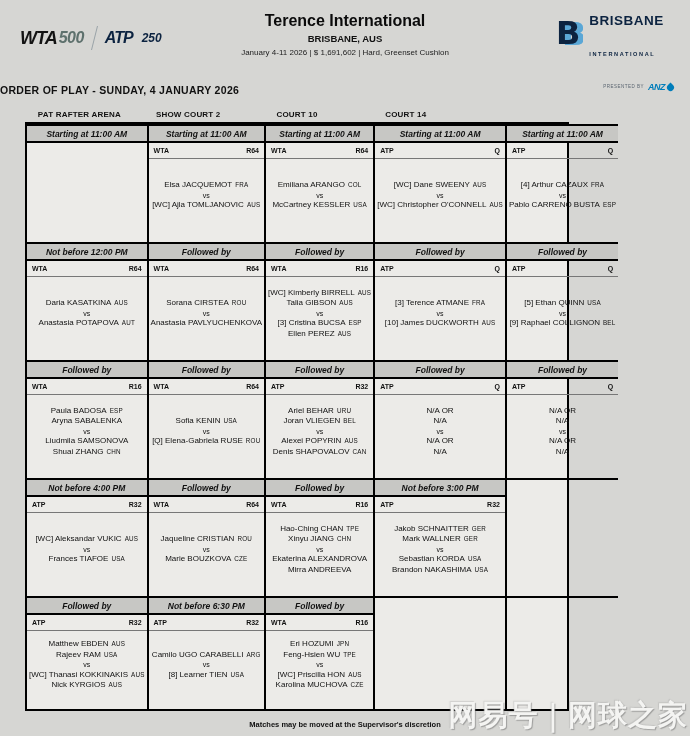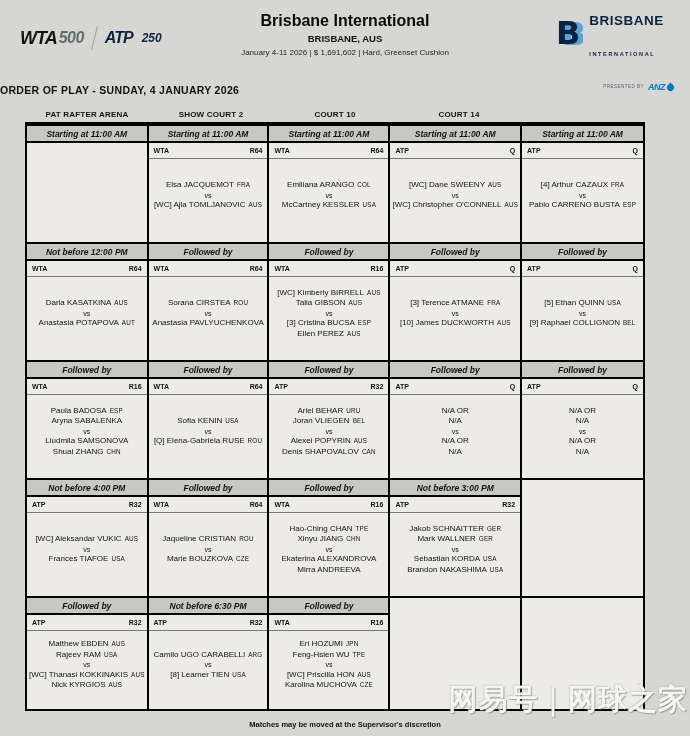--- a/index.html
+++ b/index.html
@@ -31,21 +31,21 @@
   .brand-name { font-size:13.5px; font-weight:bold; color:var(--navy,#0c2340); letter-spacing:0.5px; }
   .brand-sub { font-size:5.6px; font-weight:bold; color:var(--navy,#0c2340); letter-spacing:1.6px; margin-top:2px; }
   .brand-presented { display:flex; align-items:center; margin-top:4px; margin-left:14px; }
   .presented-by { font-size:4.5px; color:#5a6570; letter-spacing:0.5px; margin-right:4px; }
   .anz-word { font-size:9px; font-weight:bold; font-style:italic; color:var(--anz-blue,#007dba); letter-spacing:-0.5px; }
   .anz-petal { display:inline-block; width:7px; height:7px; margin-left:2px; background:var(--anz-blue,#007dba); border-radius:60% 0 60% 60%; transform:rotate(-45deg); }
 
   .order-title { position:absolute; left:0; right:0; top:84px; font-size:10.5px; font-weight:bold; letter-spacing:0.3px; }
 
   
-  .table-wrap { position:absolute; left:25px; top:106px; width:620px; }
+  .table-wrap { position:absolute; left:25px; top:106px; width:544px; }
   .court-names { display:grid; grid-template-columns:repeat(5,1fr); }
   .court-name { text-align:center; font-size:8px; font-weight:bold; padding:4px 0 3px; letter-spacing:0.2px; }
 
   .grid {
     display:grid;
     grid-template-columns:repeat(5,1fr);
     grid-template-rows:19px 99px 19px 99px 19px 99px 19px 99px 19px 94px;
     border:2.5px solid #000;
     background:var(--cell-bg,#ecebe8);
   }
@@ -71,41 +71,41 @@
     flex:1; display:flex; flex-direction:column; justify-content:center; align-items:center;
     font-size:8px; text-align:center; padding:0 2px 10px;
   }
   .pline { line-height:1.3; white-space:nowrap; }
   .cc { font-size:6.3px; margin-left:3px; letter-spacing:0.2px; }
   .vsline { font-size:7px; line-height:1.4; }
 
   .footer-note { position:absolute; left:0; right:0; bottom:7px; text-align:center; font-size:7.5px; font-weight:bold; }
 
   .watermark {
-    position:absolute; right:2px; bottom:16px;
+    position:absolute; right:2px; bottom:0px;
     font-size:29px; font-weight:bold; color:#f4f4f2;
     letter-spacing:1px;
     text-shadow:1px 1px 1px rgba(110,110,110,0.55), -1px -1px 1px rgba(160,160,160,0.35);
     font-family:"Liberation Sans", sans-serif;
     white-space:nowrap;
   }
 </style>
 </head>
 <body>
 
 <div class="logos-left">
   <span class="wta-mark">WTA</span>
   <span class="wta-tier">500</span>
   <span class="logo-divider"></span>
   <span class="atp-mark">ATP</span>
   <span class="atp-tier">250</span>
 </div>
 
 <div class="title-block">
-  <div class="tour-title">Brisbane International</div>
+  <div class="tour-title">Terence International</div>
   <div class="tour-loc">BRISBANE, AUS</div>
   <div class="tour-details">January 4-11 2026  |  $ 1,691,602  |  Hard, Greenset Cushion</div>
 </div>
 
 <div class="logo-right">
   <svg class="bmark" width="30" height="38" viewBox="0 0 30 38">
     <text x="9" y="31" font-family="DejaVu Sans, sans-serif" font-size="32" font-weight="bold" fill="#5aa7d6">B</text>
     <text x="3" y="30" font-family="DejaVu Sans, sans-serif" font-size="32" font-weight="bold" fill="#0c2340">B</text>
   </svg>
   <div class="brand-text">

